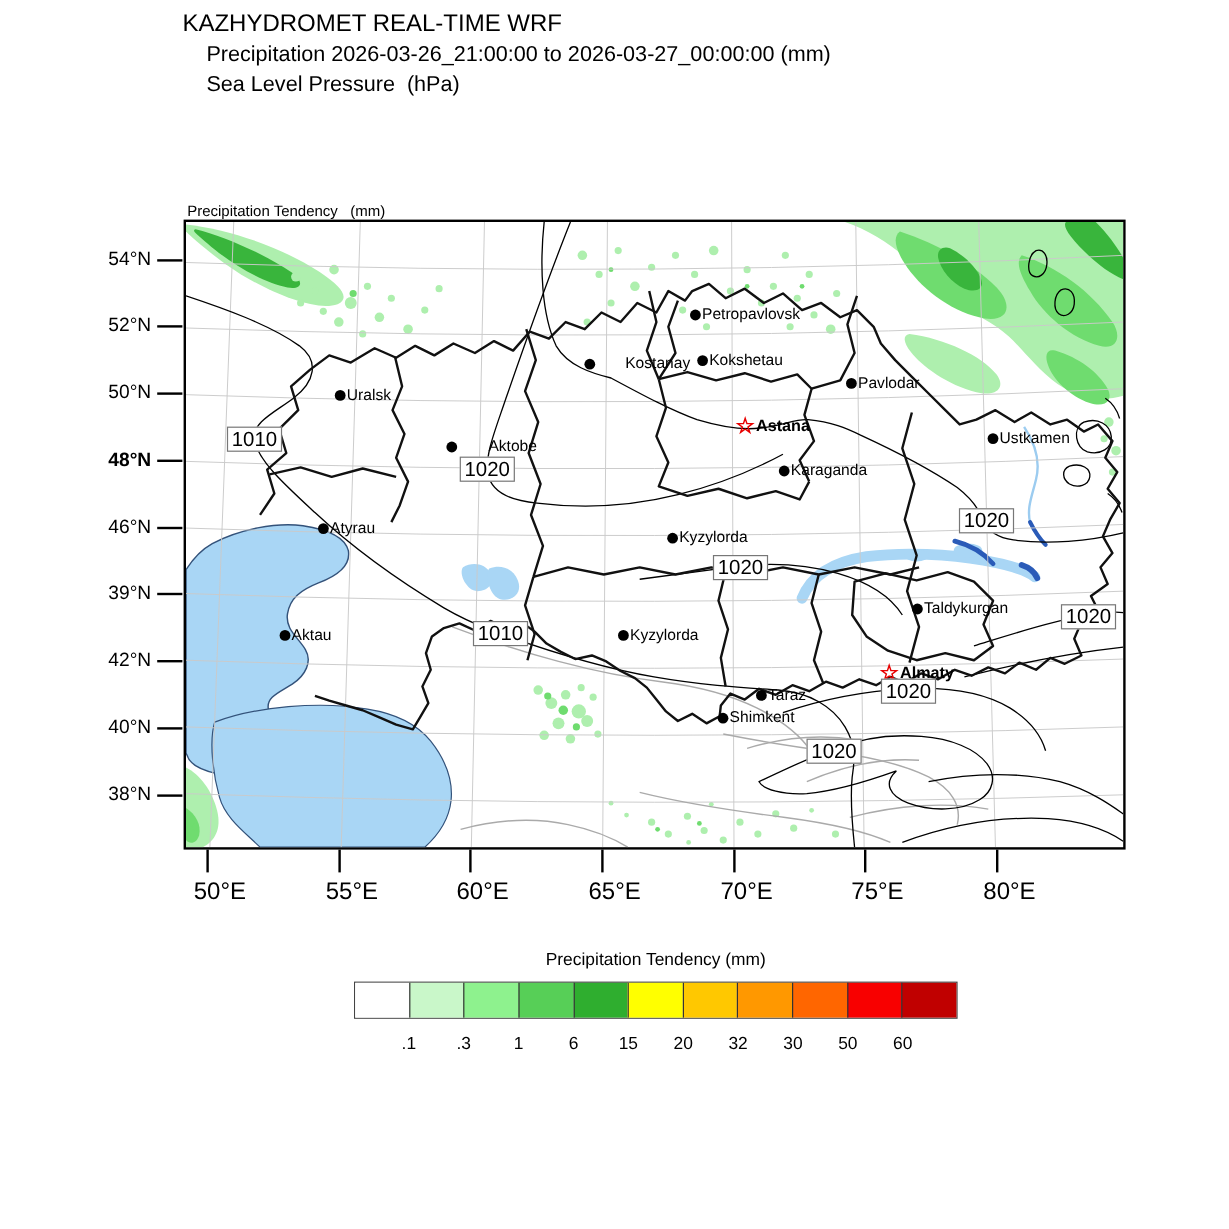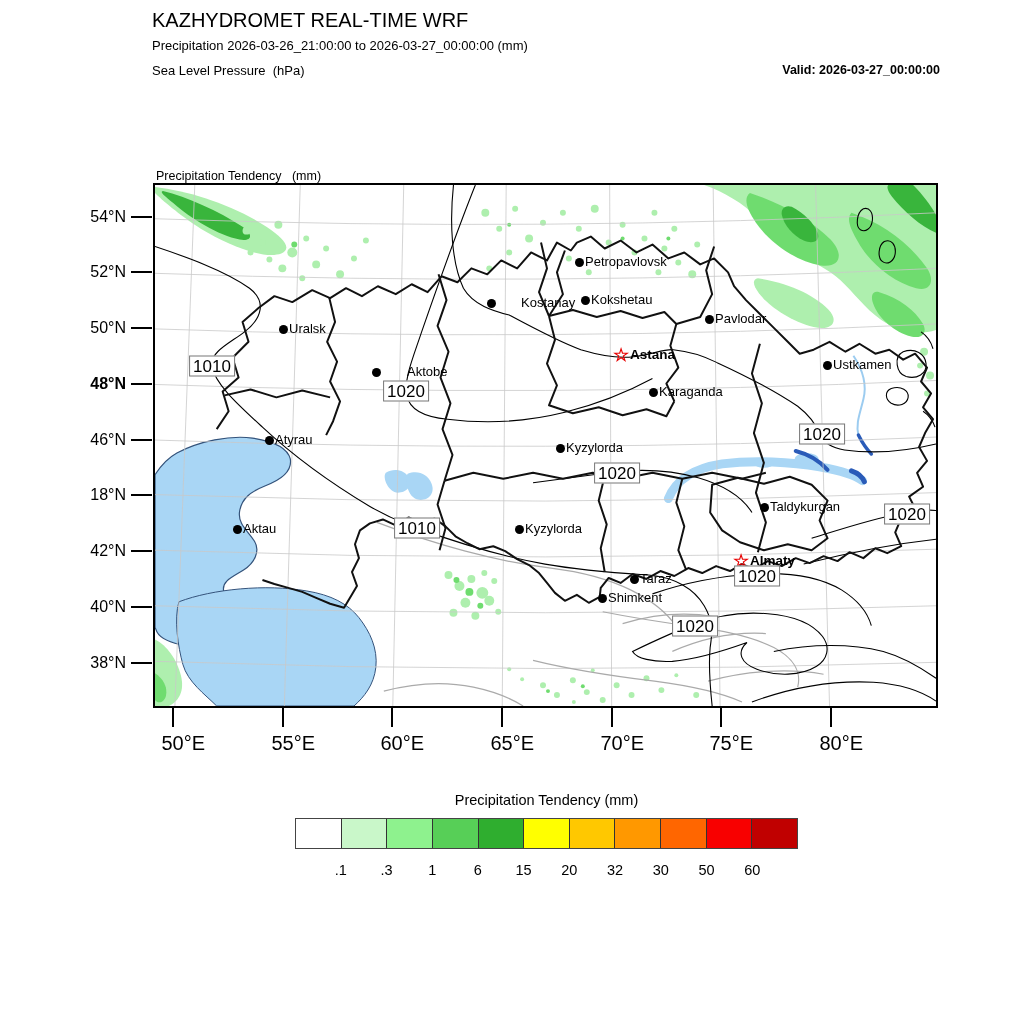--- a/index.html
+++ b/index.html
@@ -1,20 +1,20 @@
 <!DOCTYPE html>
 <html><head>
 <meta charset="utf-8">
 <style>
   html,body{margin:0;padding:0;background:#fff;}
   body{width:1024px;height:1024px;position:relative;font-family:"Liberation Sans",sans-serif;color:#000;overflow:hidden;}
   .abs{position:absolute;}
   #title-block{left:152px;top:8px;line-height:25px;}
   #title-line1{font-size:20px;}
-  #title-line2,#title-line3{font-size:13px;white-space:pre;}
+  #title-line2,#title-line3{font-size:18px;white-space:pre;margin-left:20px;}
   #init-block{left:620px;top:63px;width:320px;text-align:right;font-size:12.5px;line-height:15px;font-weight:bold;}
   #overlay-legend{left:156px;top:136px;font-size:12.5px;line-height:16px;white-space:pre;}
   #map-frame{left:153px;top:183px;width:785px;height:525px;border:2px solid #000;box-sizing:border-box;background:#fff;}
   #map-svg{position:absolute;left:0;top:0;}
   .lat-tick{position:absolute;width:21px;height:2px;background:#000;}
   .lat-label{position:absolute;width:58px;text-align:right;font-size:16px;}
   .lon-tick{position:absolute;width:2px;height:19px;background:#000;}
   .lon-label{position:absolute;width:64px;text-align:right;font-size:20px;}
   .city-dot{position:absolute;width:9px;height:9px;border-radius:50%;background:#000;}
   .city-label{position:absolute;font-size:13px;white-space:nowrap;}
@@ -31,21 +31,20 @@
 </head>
 <body>
 
 <div class="abs" id="title-block">
   <div id="title-line1">KAZHYDROMET REAL-TIME WRF</div>
   <div id="title-line2">Precipitation 2026-03-26_21:00:00 to 2026-03-27_00:00:00 (mm)</div>
   <div id="title-line3">Sea Level Pressure  (hPa)</div>
 </div>
 
 <div class="abs" id="init-block">
-  <div>Valid: 2026-03-27_00:00:00</div>
 </div>
 
 <div class="abs" id="overlay-legend">
   <div>Precipitation Tendency   (mm)</div>
   <div>Sea Level Pressure   (hPa)</div>
 </div>
 
 <div class="abs" id="map-frame">
 <svg id="map-svg" width="781" height="521" viewBox="0 0 785 525" preserveAspectRatio="none">
   <g>
@@ -276,21 +275,21 @@
     <div class="lat-label" style="left: 68px; top: 208px;">54°N</div>
     <div class="lat-tick" style="left: 131px; top: 271px;"></div>
     <div class="lat-label" style="left: 68px; top: 263px;">52°N</div>
     <div class="lat-tick" style="left: 131px; top: 327px;"></div>
     <div class="lat-label" style="left: 68px; top: 319px;">50°N</div>
     <div class="lat-tick" style="left: 131px; top: 383px;"></div>
     <div class="lat-label" style="left: 68px; top: 375px; font-weight: bold;">48°N</div>
     <div class="lat-tick" style="left: 131px; top: 439px;"></div>
     <div class="lat-label" style="left: 68px; top: 431px;">46°N</div>
     <div class="lat-tick" style="left: 131px; top: 494px;"></div>
-    <div class="lat-label" style="left: 68px; top: 486px;">18°N</div>
+    <div class="lat-label" style="left: 68px; top: 486px;">39°N</div>
     <div class="lat-tick" style="left: 131px; top: 550px;"></div>
     <div class="lat-label" style="left: 68px; top: 542px;">42°N</div>
     <div class="lat-tick" style="left: 131px; top: 606px;"></div>
     <div class="lat-label" style="left: 68px; top: 598px;">40°N</div>
     <div class="lat-tick" style="left: 131px; top: 662px;"></div>
     <div class="lat-label" style="left: 68px; top: 654px;">38°N</div>
   </div>
 <div class="abs" id="lon-axis" style="left:0;top:0;">
     <div class="lon-tick" style="left: 172px; top: 708px;"></div>
     <div class="lon-label" style="left: 141px; top: 732px;">50°E</div>

